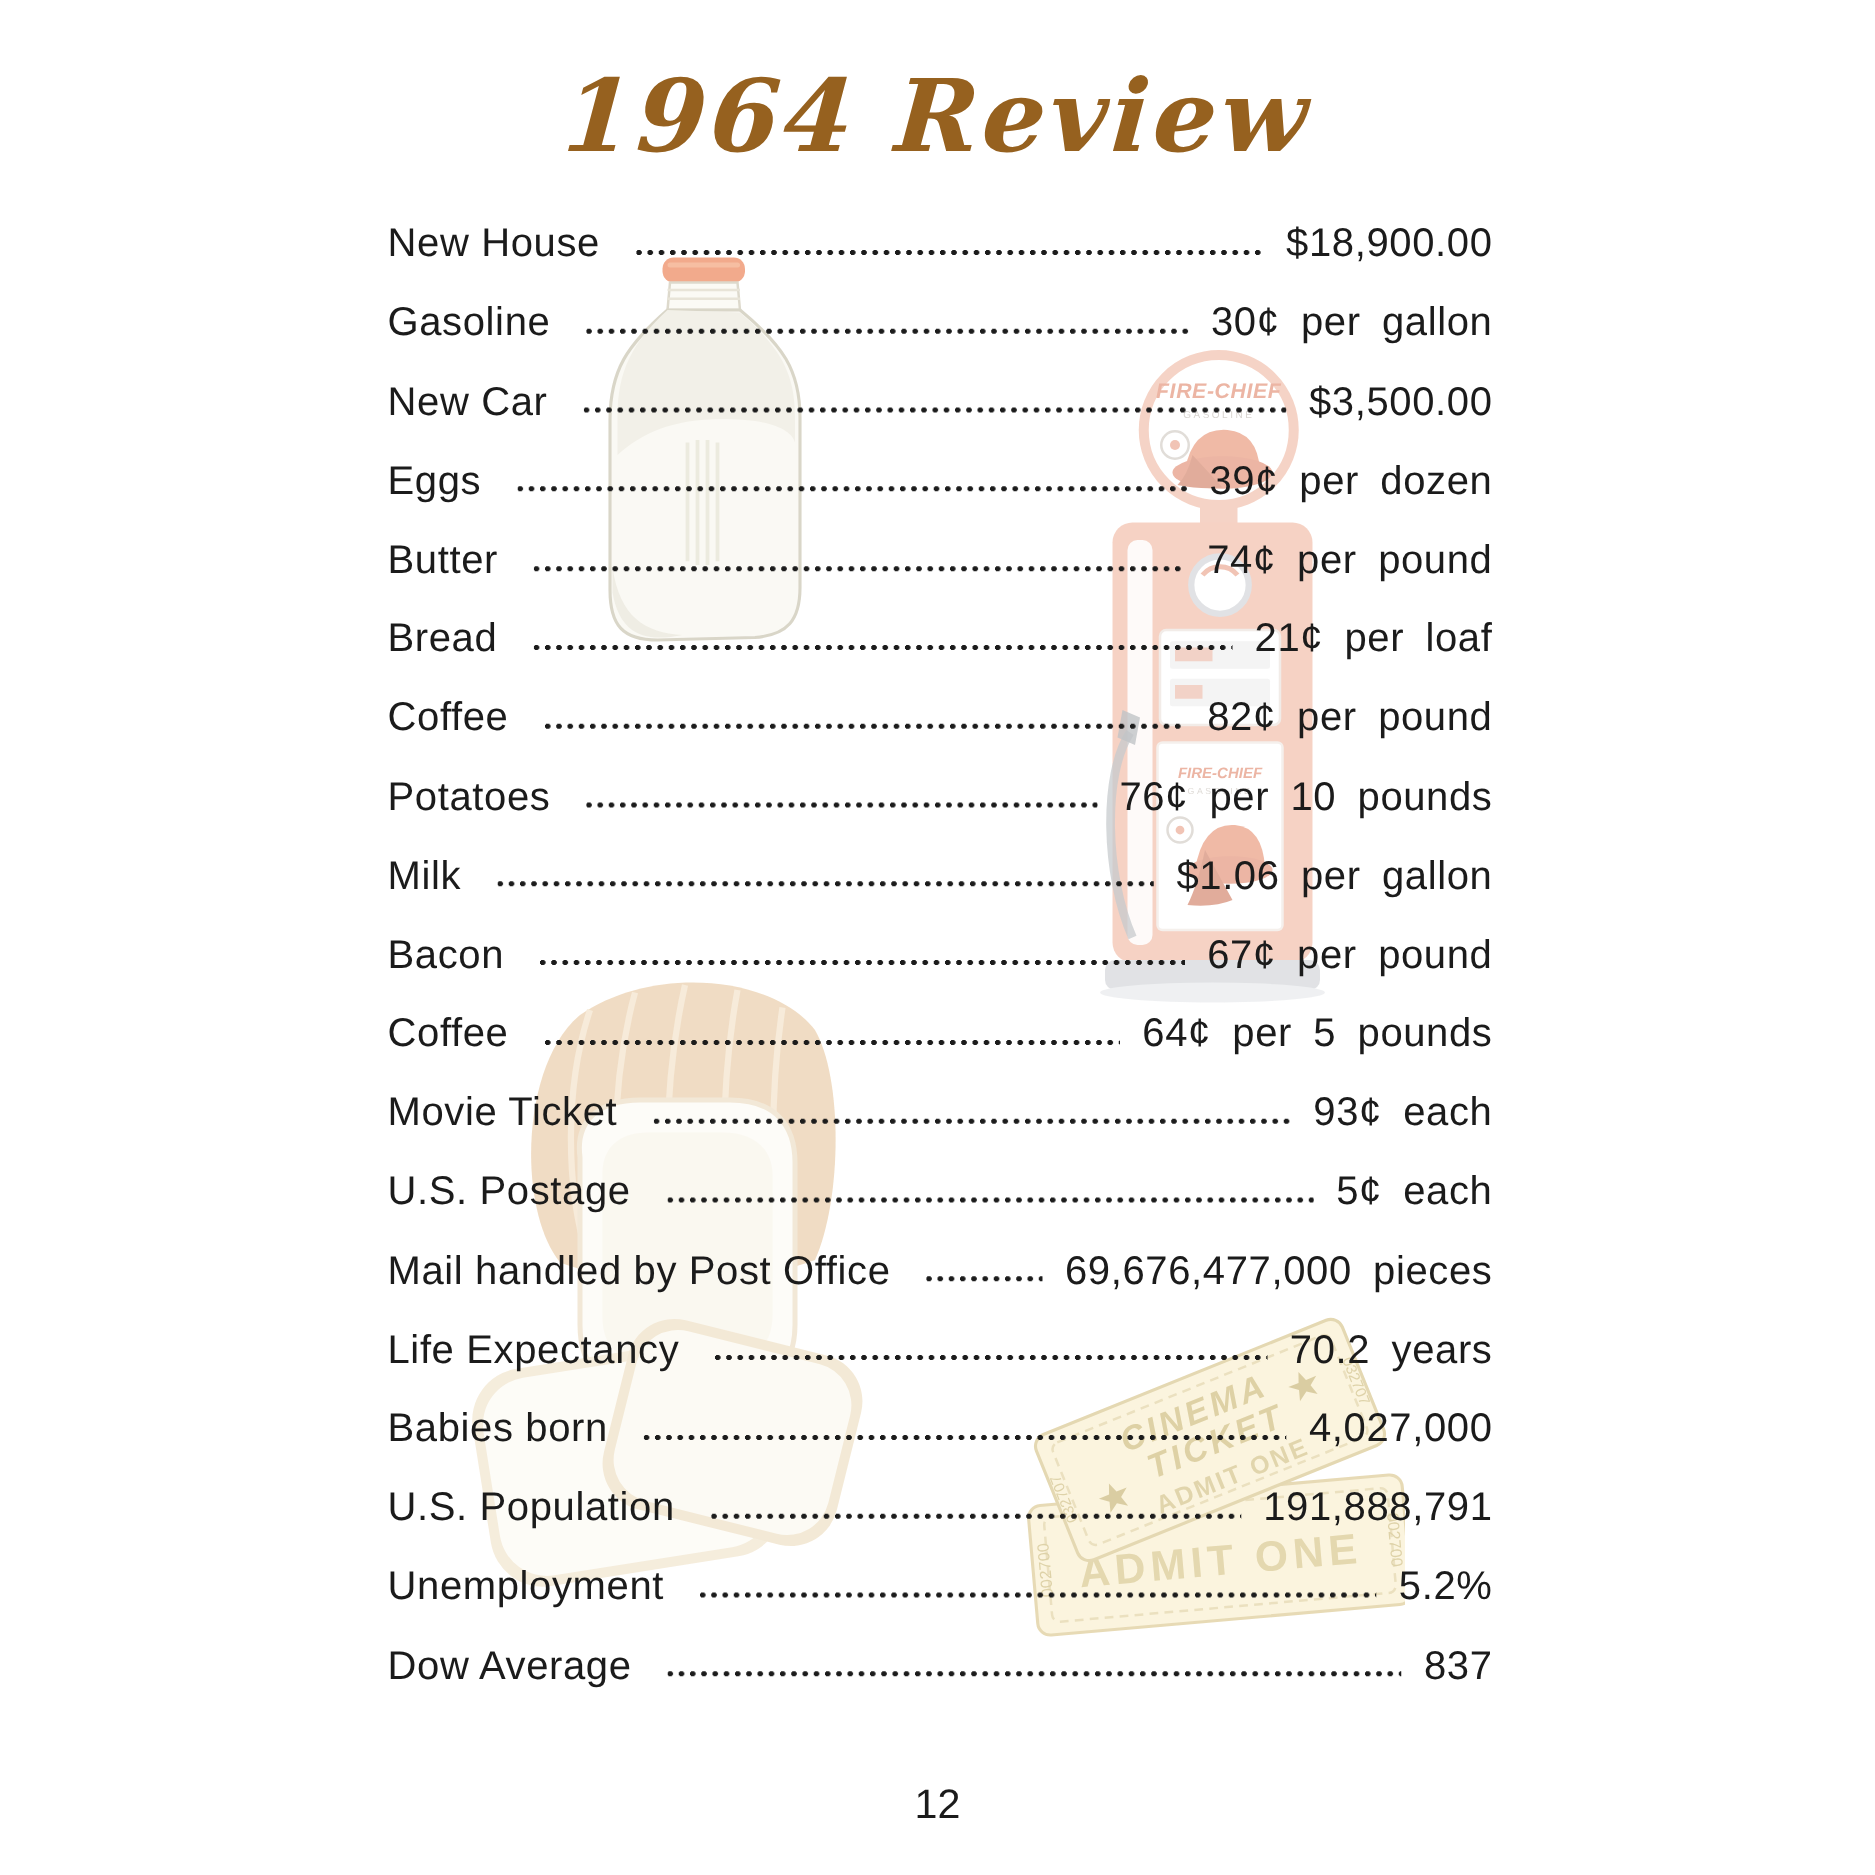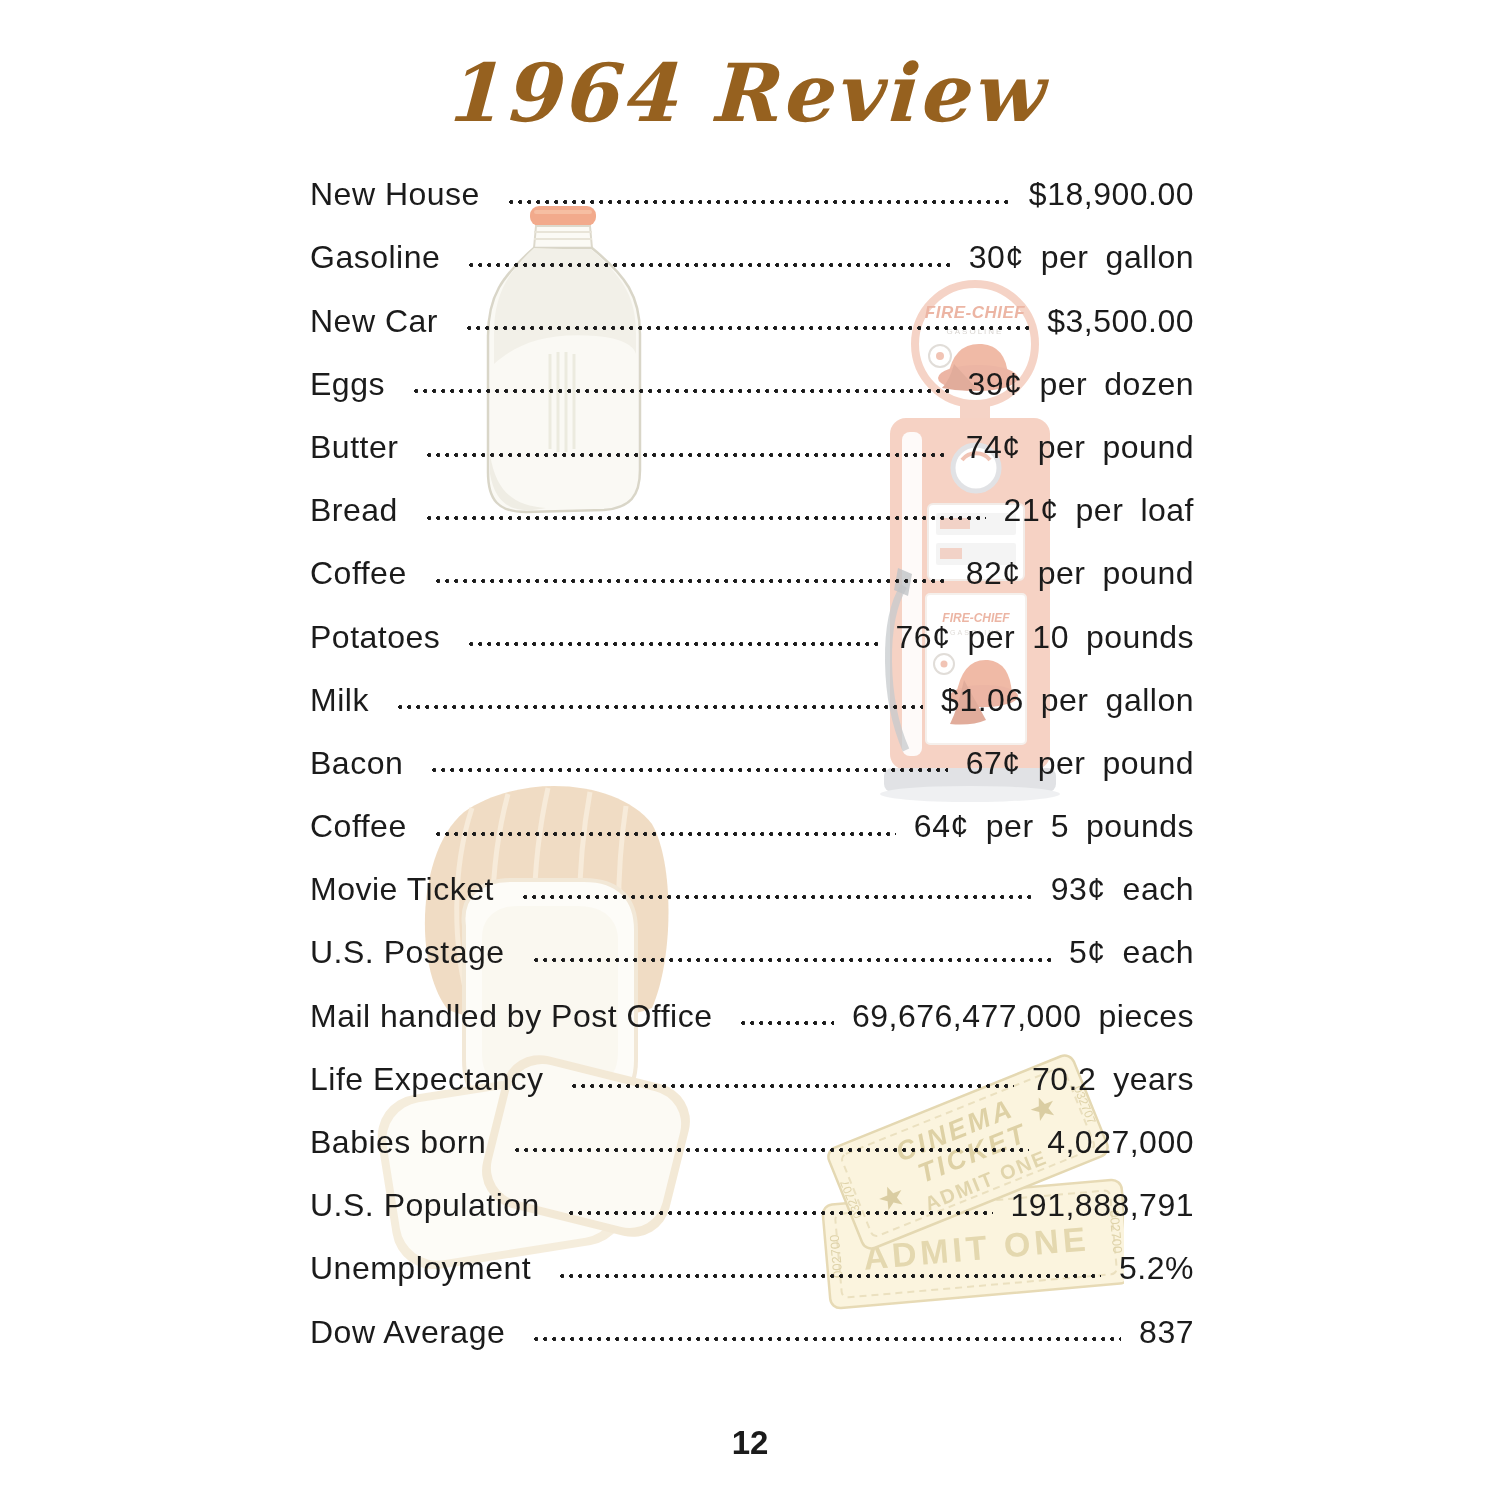--- a/index.html
+++ b/index.html
@@ -32,21 +32,21 @@
   .dot-leader {
     flex:1 1 auto; height:4.4px;
     margin:0 1px 7px 12px;
     background-image:radial-gradient(circle at 2.2px 2.2px, #1c1c1c 2.05px, rgba(0,0,0,0) 2.3px);
     background-size:9px 4.4px; background-repeat:repeat-x;
   }
   .item-value { white-space:nowrap; line-height:1.03; word-spacing:0.24em; }
   
   .page-number {
     position:absolute; top:1424px; left:0; width:100%;
-    text-align:center; font-size:33px; z-index:2;font-weight:bold;
+    text-align:center; font-size:33px; z-index:2;
   }
   
   .bg { position:absolute; z-index:1; }
   .bg-milk    { left:476px;  top:204px;  width:176px; height:324px; opacity:.95; }
   .bg-pump    { left:878px;  top:280px;  width:184px; height:524px; opacity:.55; }
   .bg-bread   { left:352px;  top:778px;  width:340px; height:500px; opacity:.85; }
   .bg-tickets { left:818px;  top:1048px; width:306px; height:268px; opacity:.95; }
   svg text { font-family:"Liberation Sans", sans-serif; }
 </style>
 </head>

